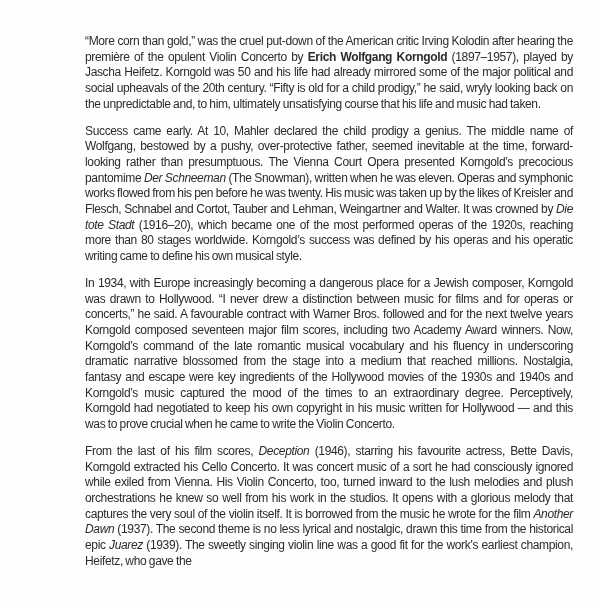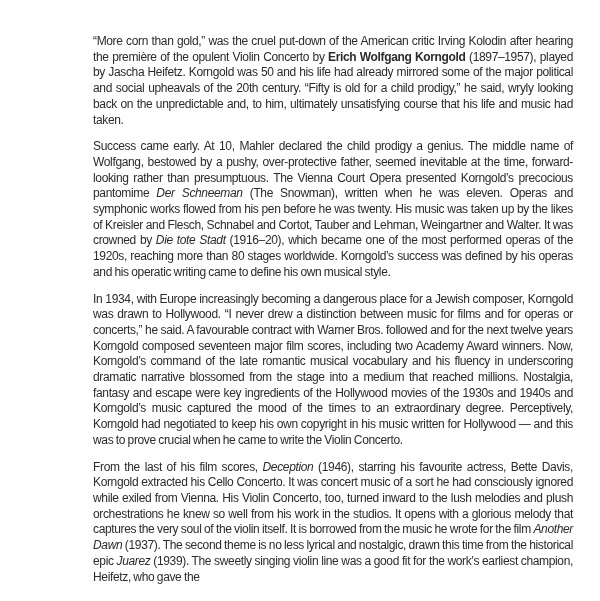--- a/index.html
+++ b/index.html
@@ -25,21 +25,21 @@
     top: 34px;
     width: 488px;
     color: #2b2b2b;
     font-size: 12px;
     line-height: 15.7px;
     letter-spacing: -0.35px;
     word-spacing: -0.5px;
     text-align: justify;
   }
   .text-block p {
-    margin: 0 0 11px 8px;
+    margin: 0 0 11px 0;
     padding: 0;
   }
   .text-block p:last-child {
     margin-bottom: 0;
   }
   .text-block b {
     font-weight: bold;
   }
   .text-block i {
     font-style: italic;

